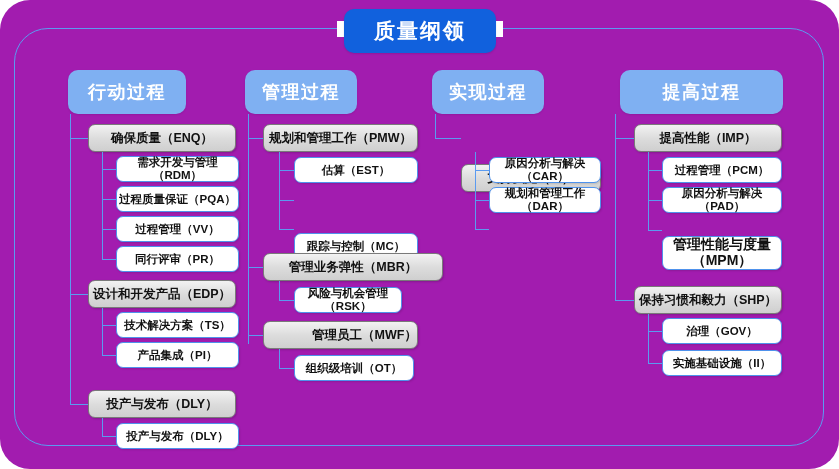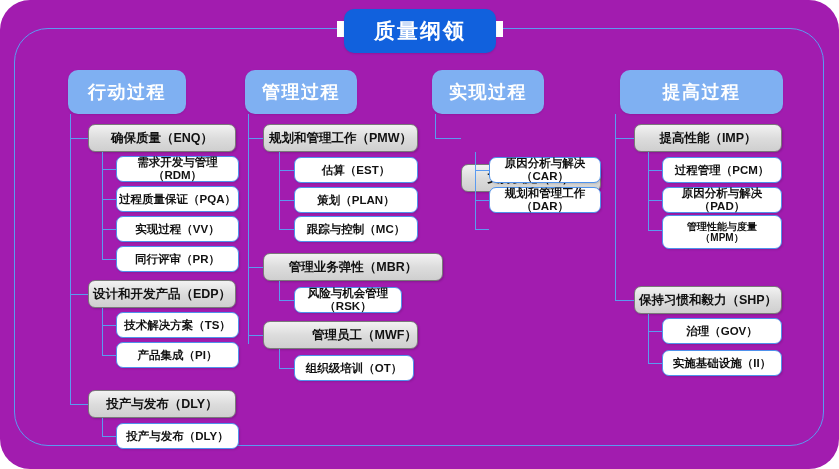--- a/index.html
+++ b/index.html
@@ -97,21 +97,21 @@
     color:#111111;
     font-size:11.5px;
     font-weight:bold;
     display:flex;
     align-items:center;
     justify-content:center;
     text-align:center;
     line-height:1.12;
     box-shadow:1px 1px 2px rgba(0,0,0,.13);
   }
-  .leaf-box.two-line{ height:34px; font-size:10px; }
+  .leaf-box.two-line{ height:34px; font-size:14px;margin-top:21px; }
 
   
   .ln{ position:absolute; background:#5b9bf0; }
   .ln.v{ width:1.4px; }
   .ln.h{ height:1.4px; }
 </style>
 </head>
 <body>
 
 <div id="canvas">
@@ -131,21 +131,21 @@
 
   <div class="grp-box" style="left:88px; top:124px; width:148px;">确保质量（ENQ）</div>
   <div class="ln v" style="left:102px; top:152px; height:97px;"></div>
   <div class="ln h" style="left:102px; top:169px; width:14px;"></div>
   <div class="ln h" style="left:102px; top:199px; width:14px;"></div>
   <div class="ln h" style="left:102px; top:229px; width:14px;"></div>
   <div class="ln h" style="left:102px; top:259px; width:14px;"></div>
   <div class="ln v" style="left:102px; top:249px; height:11px;"></div>
   <div class="leaf-box" style="left:116px; top:156px; width:123px;">需求开发与管理（RDM）</div>
   <div class="leaf-box" style="left:116px; top:186px; width:123px;">过程质量保证（PQA）</div>
-  <div class="leaf-box" style="left:116px; top:216px; width:123px;">实现过程（VV）</div>
+  <div class="leaf-box" style="left:116px; top:216px; width:123px;">过程管理（VV）</div>
   <div class="leaf-box" style="left:116px; top:246px; width:123px;">同行评审（PR）</div>
 
   <div class="grp-box" style="left:88px; top:280px; width:148px;">设计和开发产品（EDP）</div>
   <div class="ln v" style="left:102px; top:308px; height:47px;"></div>
   <div class="ln h" style="left:102px; top:325px; width:14px;"></div>
   <div class="ln h" style="left:102px; top:355px; width:14px;"></div>
   <div class="leaf-box" style="left:116px; top:312px; width:123px;">技术解决方案（TS）</div>
   <div class="leaf-box" style="left:116px; top:342px; width:123px;">产品集成（PI）</div>
 
   <div class="grp-box" style="left:88px; top:390px; width:148px;">投产与发布（DLY）</div>
@@ -158,22 +158,21 @@
   <div class="ln h" style="left:248px; top:138px; width:15px;"></div>
   <div class="ln h" style="left:248px; top:267px; width:15px;"></div>
   <div class="ln h" style="left:248px; top:335px; width:15px;"></div>
 
   <div class="grp-box" style="left:263px; top:124px; width:155px;">规划和管理工作（PMW）</div>
   <div class="ln v" style="left:279px; top:152px; height:77px;"></div>
   <div class="ln h" style="left:279px; top:170px; width:15px;"></div>
   <div class="ln h" style="left:279px; top:200px; width:15px;"></div>
   <div class="ln h" style="left:279px; top:229px; width:15px;"></div>
   <div class="leaf-box" style="left:294px; top:157px; width:124px;">估算（EST）</div>
-  <div class="leaf-box" style="left:294px; top:187px; width:124px;">策划（PLAN）</div>
-  <div class="leaf-box" style="left:294px; top:216px; width:124px;">跟踪与控制（MC）</div>
+  <div class="leaf-box" style="left:294px; top:233px; width:124px;">跟踪与控制（MC）</div>
 
   <div class="grp-box" style="left:263px; top:253px; width:180px;">管理业务弹性（MBR）</div>
   <div class="ln v" style="left:279px; top:281px; height:20px;"></div>
   <div class="ln h" style="left:279px; top:300px; width:15px;"></div>
   <div class="leaf-box" style="left:294px; top:287px; width:108px;">风险与机会管理（RSK）</div>
 
   <div class="grp-box" style="left:263px; top:321px; width:155px;padding-left:48px;">管理员工（MWF）</div>
   <div class="ln v" style="left:279px; top:349px; height:20px;"></div>
   <div class="ln h" style="left:279px; top:368px; width:15px;"></div>
   <div class="leaf-box" style="left:294px; top:355px; width:120px;">组织级培训（OT）</div>

